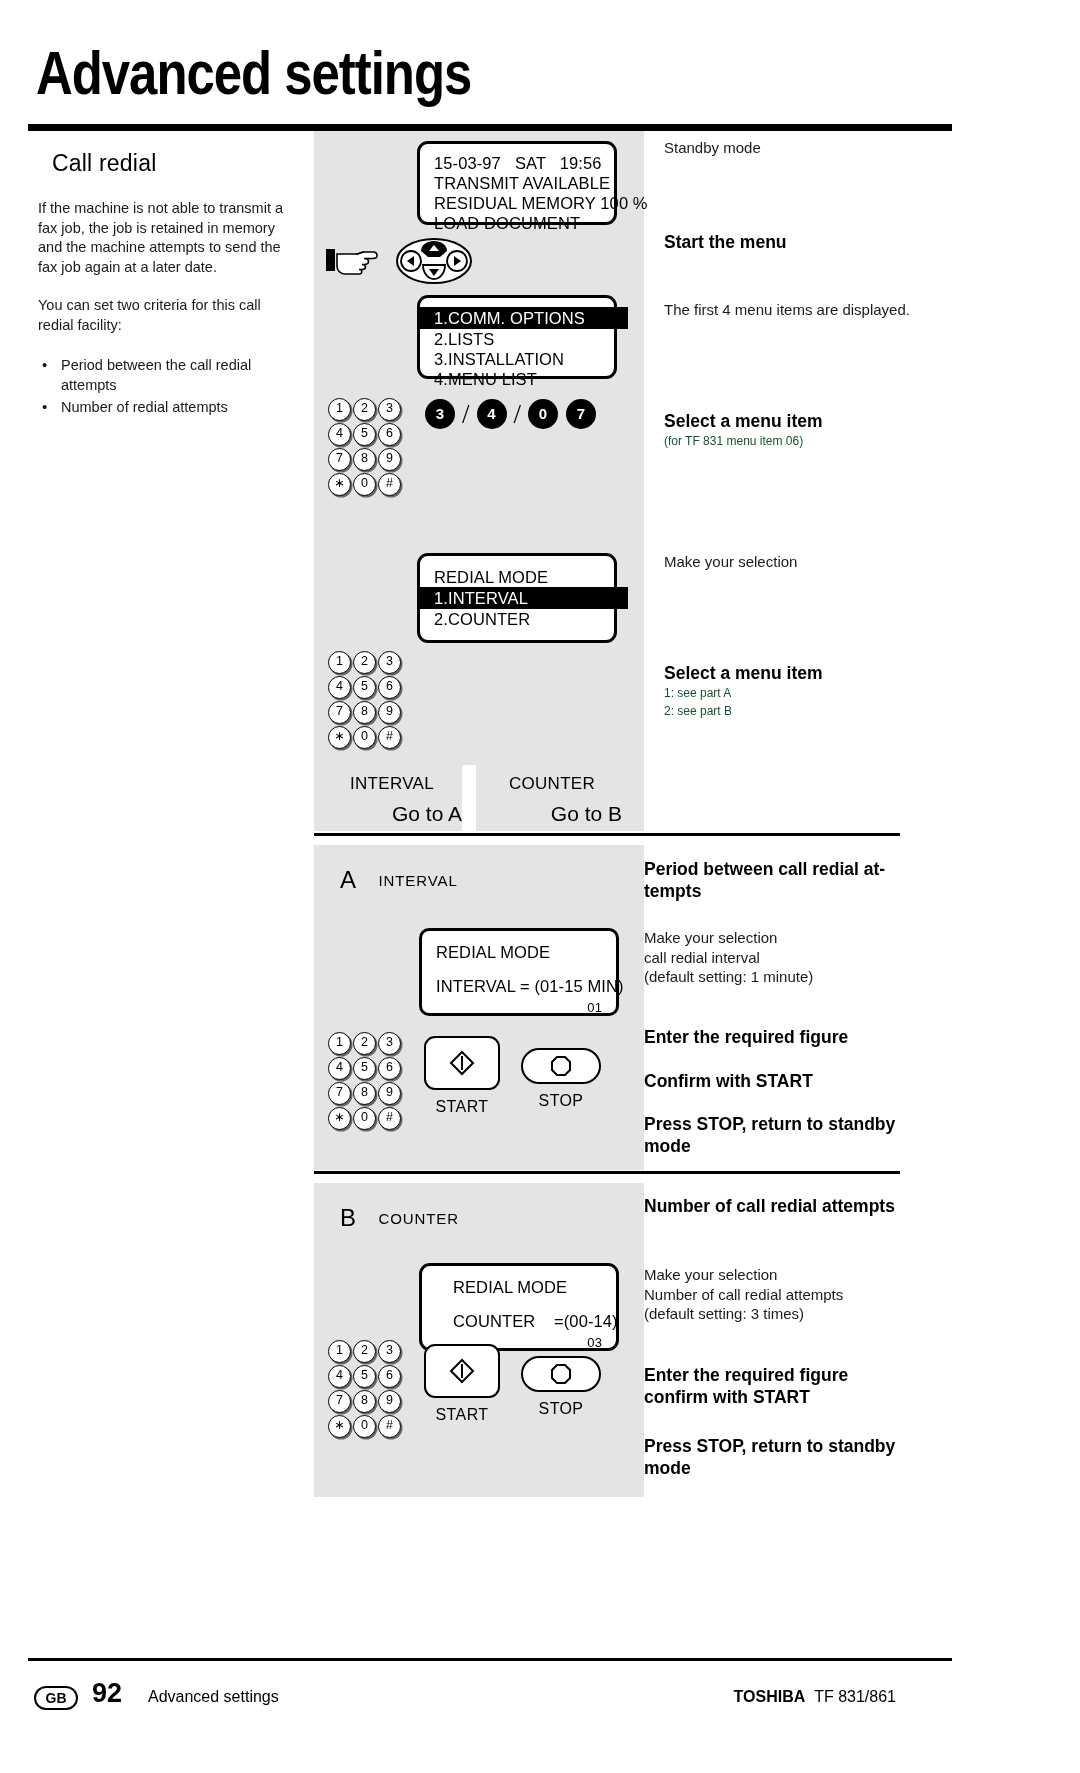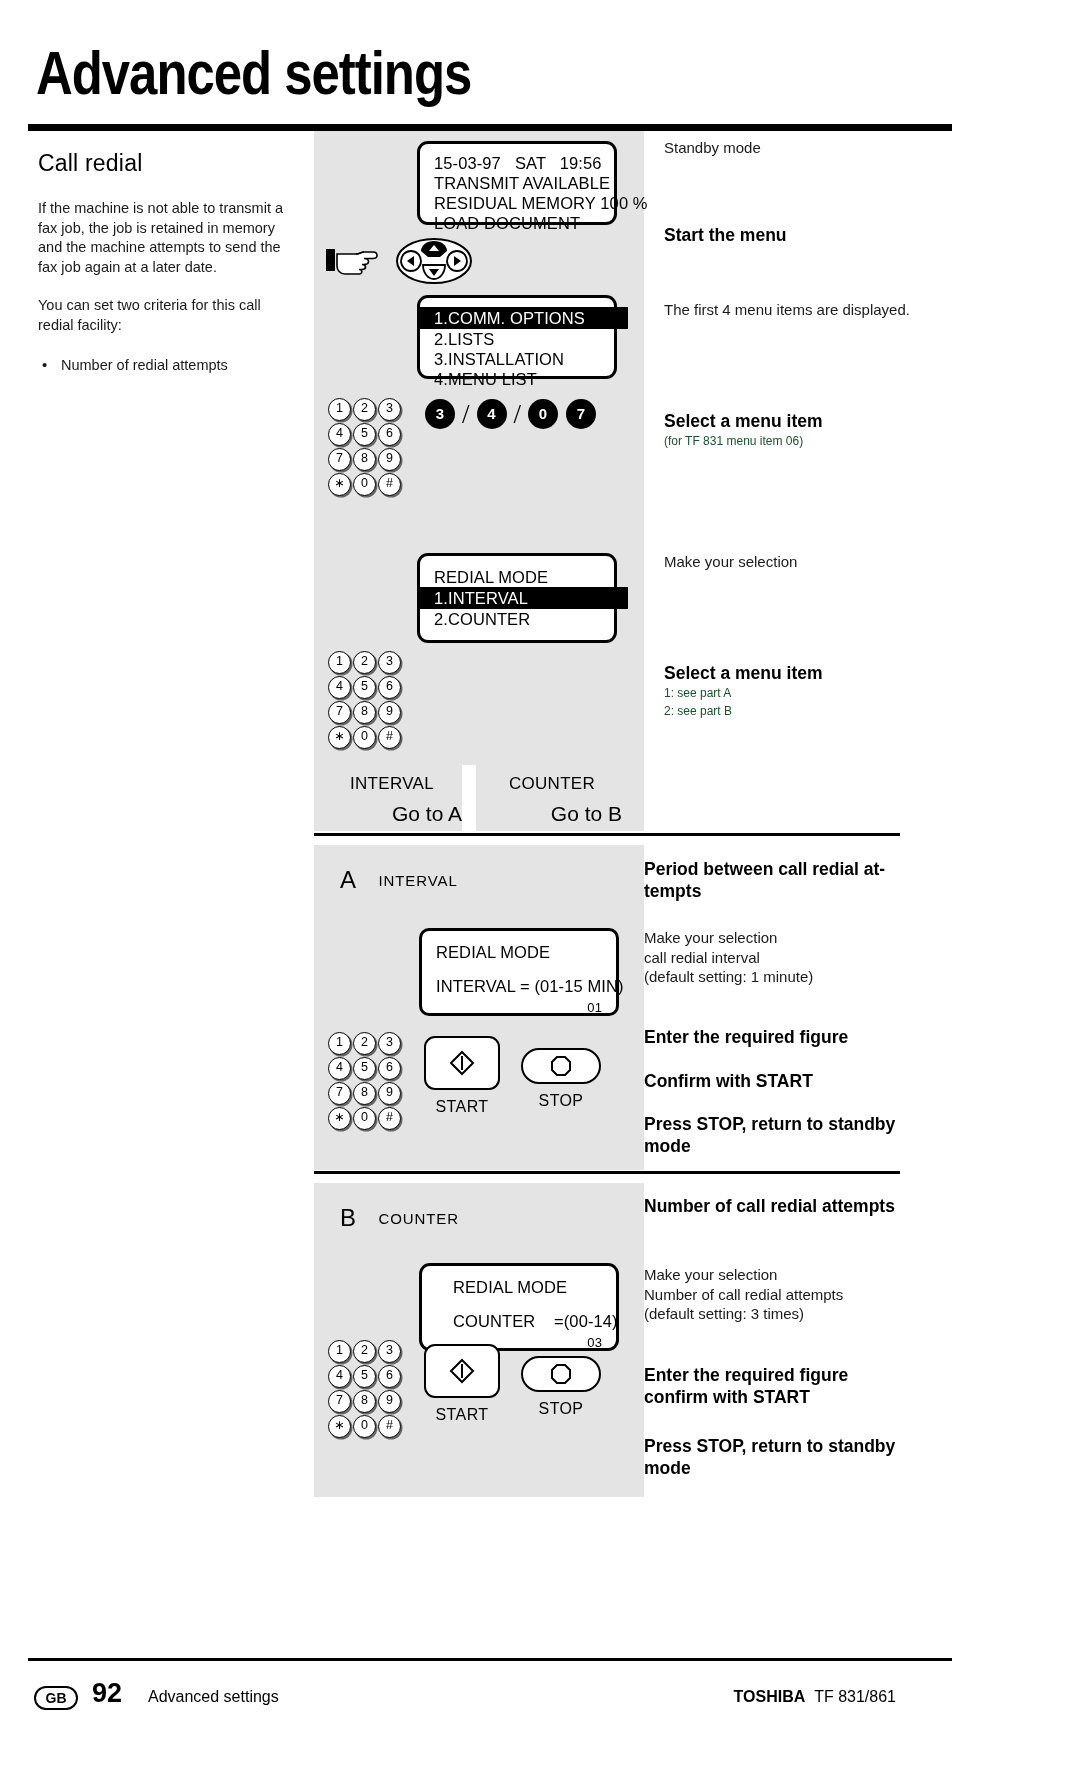--- a/index.html
+++ b/index.html
@@ -18,21 +18,21 @@
     font-size:62px;font-weight:700;letter-spacing:-1.2px;
     line-height:1;color:#000;transform:scaleX(0.82);transform-origin:left top;
   }
   .title-rule{
     position:absolute;left:28px;top:124px;width:924px;height:7px;background:#000;
   }
 
   
   .left-col{position:absolute;left:38px;top:150px;width:258px;}
   .sec-head{
-    font-size:23px;font-weight:400;color:#000;margin:0 0 22px 0;
+    font-size:23px;font-weight:400;color:#000;margin:0 0 22px 14px;
     letter-spacing:0.2px;
   }
   .body-p{font-size:14.5px;line-height:19.5px;margin:0 0 19px 0;color:#1a1a1a;}
   .bullets{margin:0;padding:0;list-style:none;}
   .bullets li{
     font-size:14.5px;line-height:19.5px;padding-left:23px;position:relative;
     margin-bottom:3px;
   }
   .bullets li::before{
     content:"\2022";position:absolute;left:4px;top:-1px;font-size:15px;
@@ -157,20 +157,21 @@
 <div class="page">
 
   <div class="page-title">Advanced settings</div>
   <div class="title-rule"></div>
 
   <div class="left-col">
     <div class="sec-head">Call  redial</div>
     <p class="body-p">If the machine is not able to transmit a fax job, the job is retained in memory and the machine attempts to send the fax job again at a later date.</p>
     <p class="body-p" style="margin-bottom:21px">You can set two criteria for this call redial facility:</p>
     <ul class="bullets">
+      <li>Period between the call redial attempts</li>
       <li>Number of redial attempts</li>
     </ul>
   </div>
 
   <div class="grey panel1"></div>
   <div class="grey panel2"></div>
   <div class="grey panel3"></div>
   <div class="hrule rule1"></div>
   <div class="hrule rule2"></div>
 
@@ -399,21 +400,21 @@
         <path d="M7 2 H15 L20 7 V15 L15 20 H7 L2 15 V7 Z" fill="none" stroke="#000" stroke-width="2"></path>
       </svg>
     </div>
     <div class="btnlbl">STOP</div>
   </div>
 
   <div class="anno" style="left:664px;top:138px;">
     <div class="n">Standby mode</div>
   </div>
 
-  <div class="anno" style="left:664px;top:224px;">
+  <div class="anno" style="left:664px;top:231px;">
     <div class="h">Start the menu</div>
   </div>
 
   <div class="anno" style="left:664px;top:300px;width:252px;">
     <div class="n">The first 4 menu items are displayed.</div>
   </div>
 
   <div class="anno" style="left:664px;top:410px;">
     <div class="h">Select a menu item</div>
     <div class="s">(for TF 831 menu item 06)</div>

